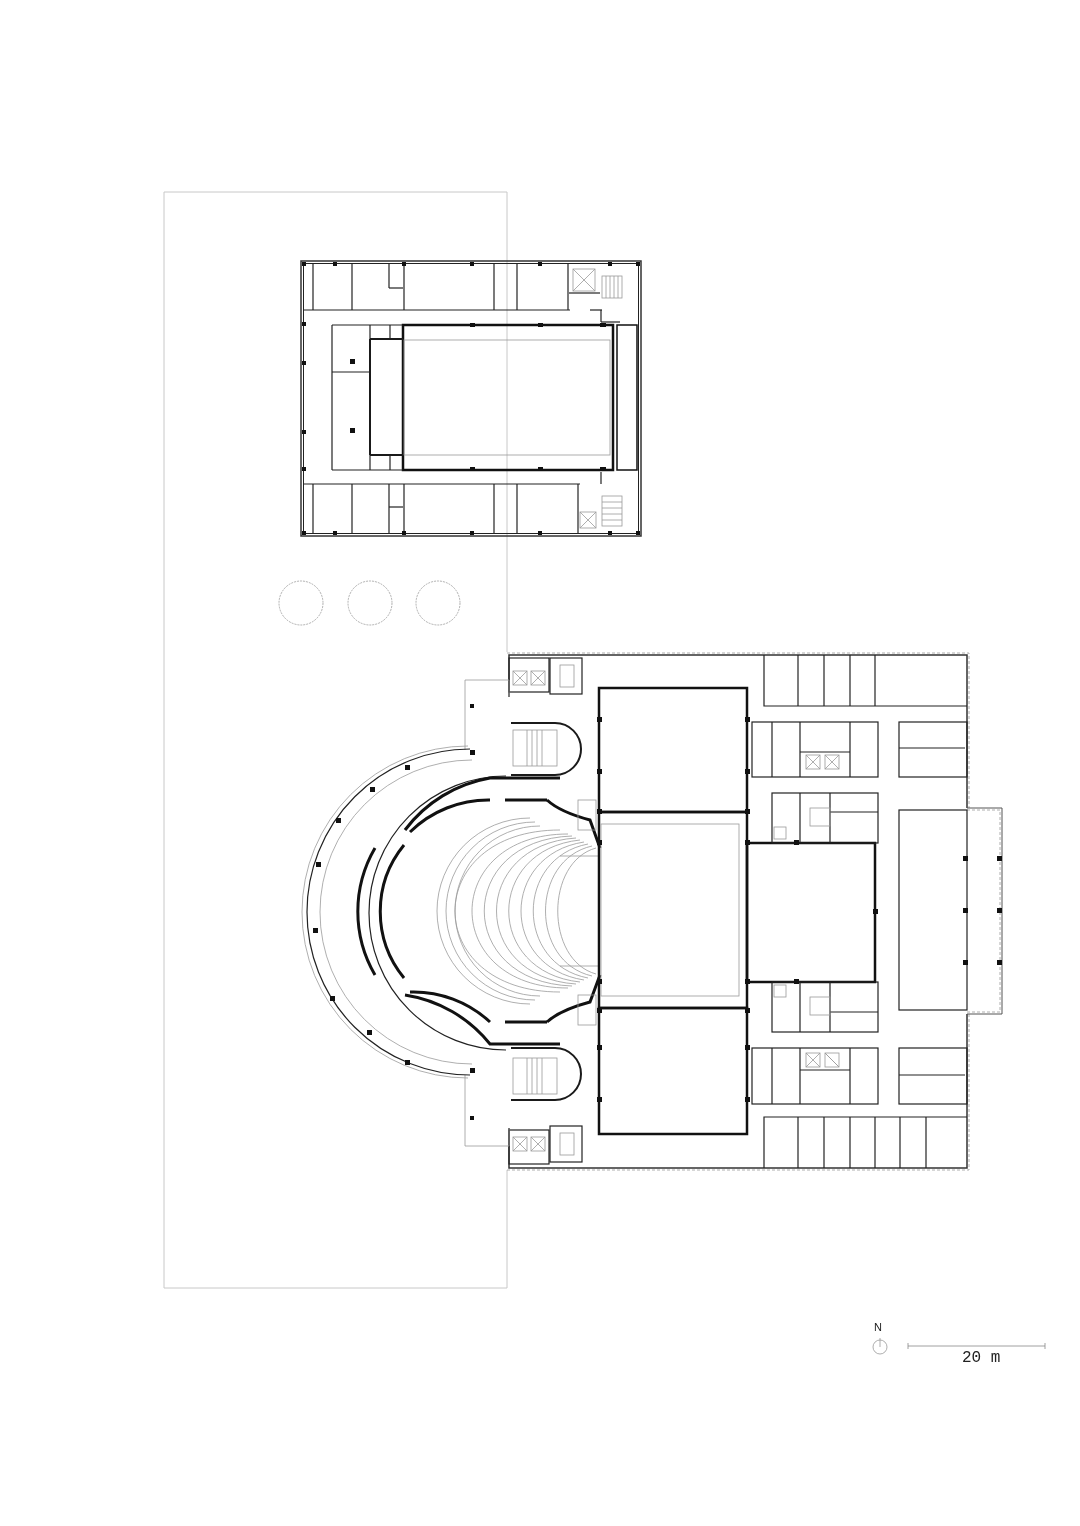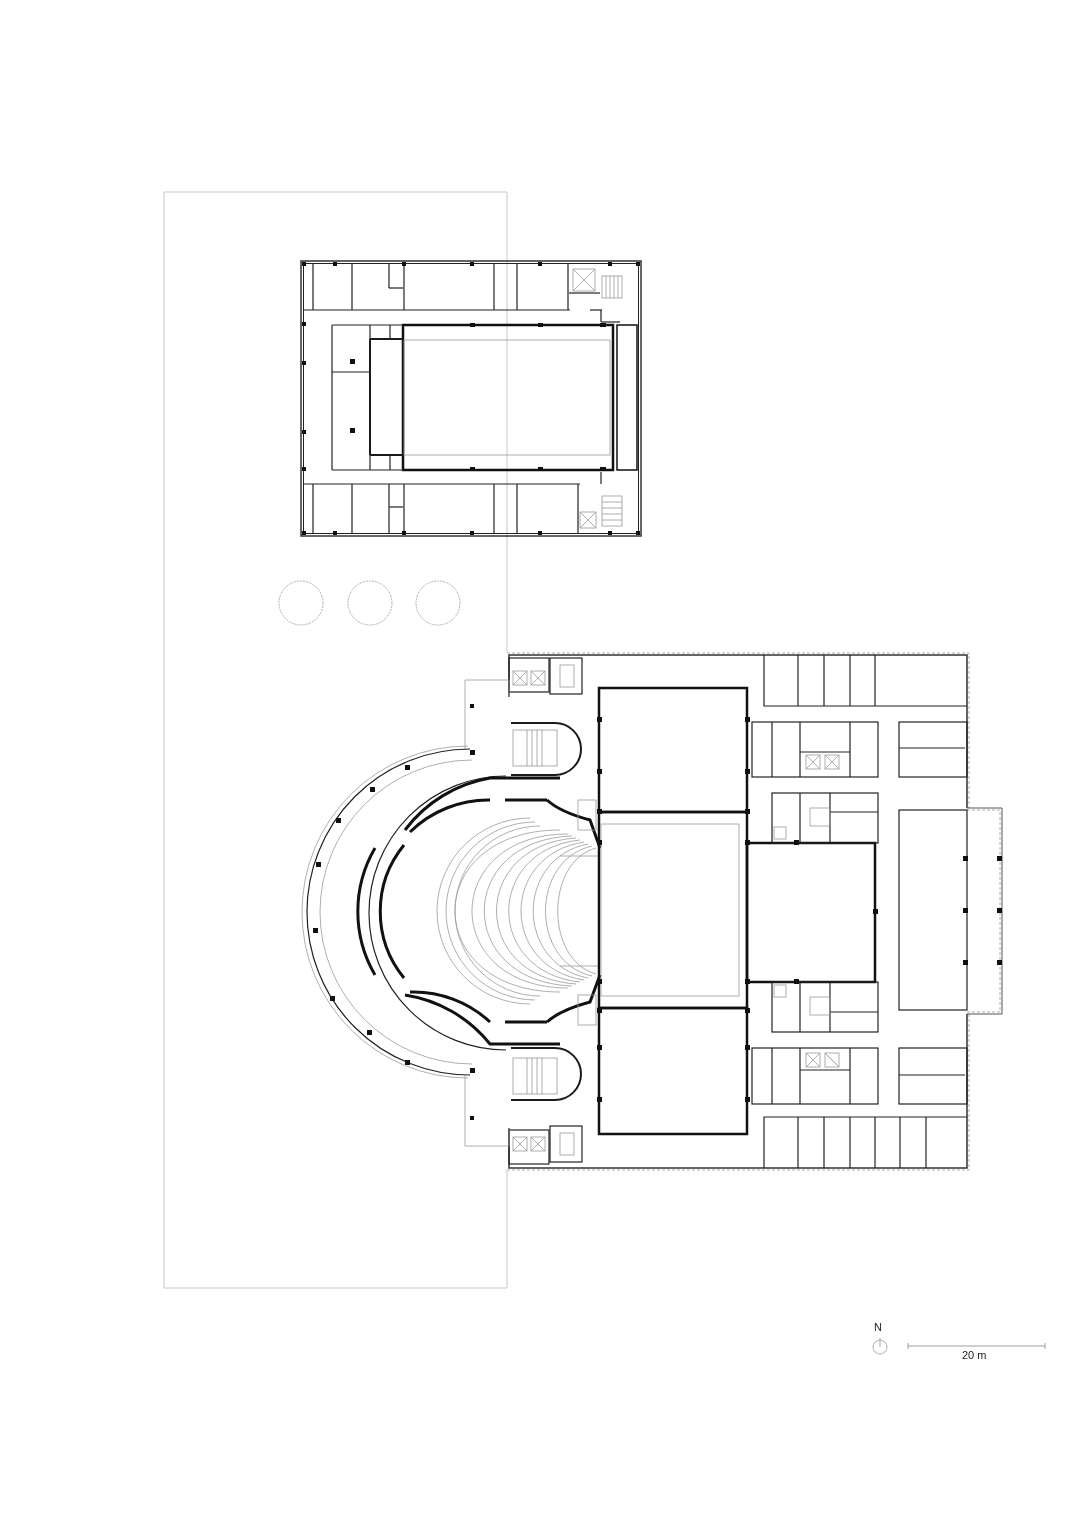--- a/index.html
+++ b/index.html
@@ -305,14 +305,14 @@
     <line x1="12" y1="3" x2="12" y2="12" stroke="#999" stroke-width="0.8"></line>
   </svg>
 </div>
 
 <div style="position:absolute; left:906px; top:1341px; width:142px; height:24px;">
   <svg width="142" height="10" style="position:absolute; left:0; top:0;">
     <line x1="2" y1="5" x2="139" y2="5" stroke="#888" stroke-width="0.8"></line>
     <line x1="2" y1="2" x2="2" y2="8" stroke="#888" stroke-width="0.8"></line>
     <line x1="139" y1="2" x2="139" y2="8" stroke="#888" stroke-width="0.8"></line>
   </svg>
-  <div style="position:absolute; left:56px; top:8px; font-size:11px; color:#222; font-family:Liberation Sans, sans-serif;">20 m</div>
+  <div style="position:absolute; left:56px; top:8px; font-size:16px; color:#222; font-family:Liberation Mono, monospace;">20 m</div>
 </div>
 
 </body></html>

